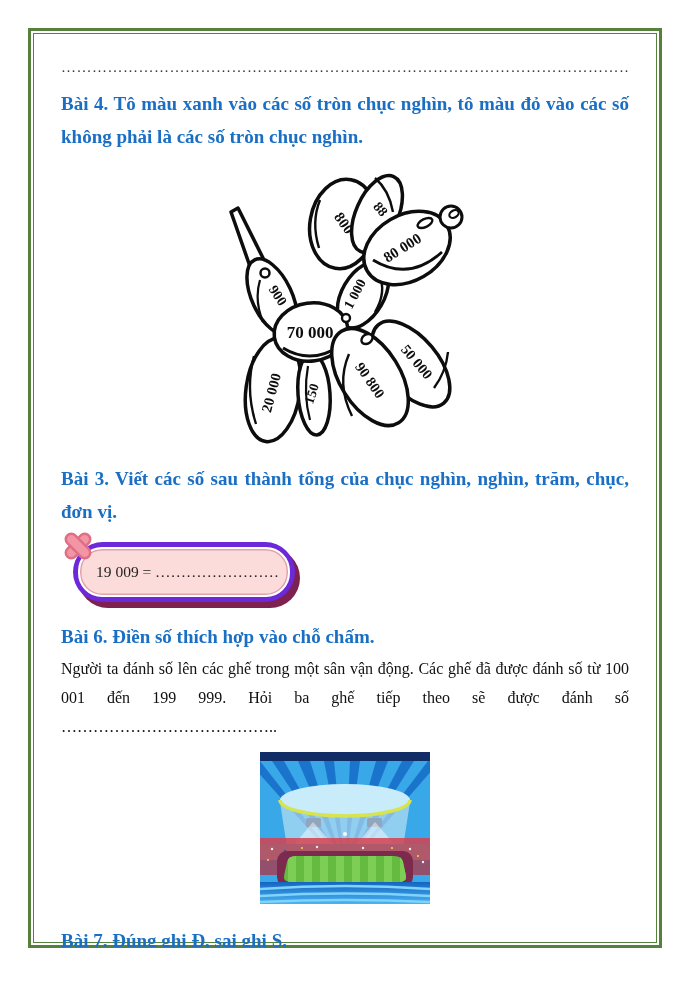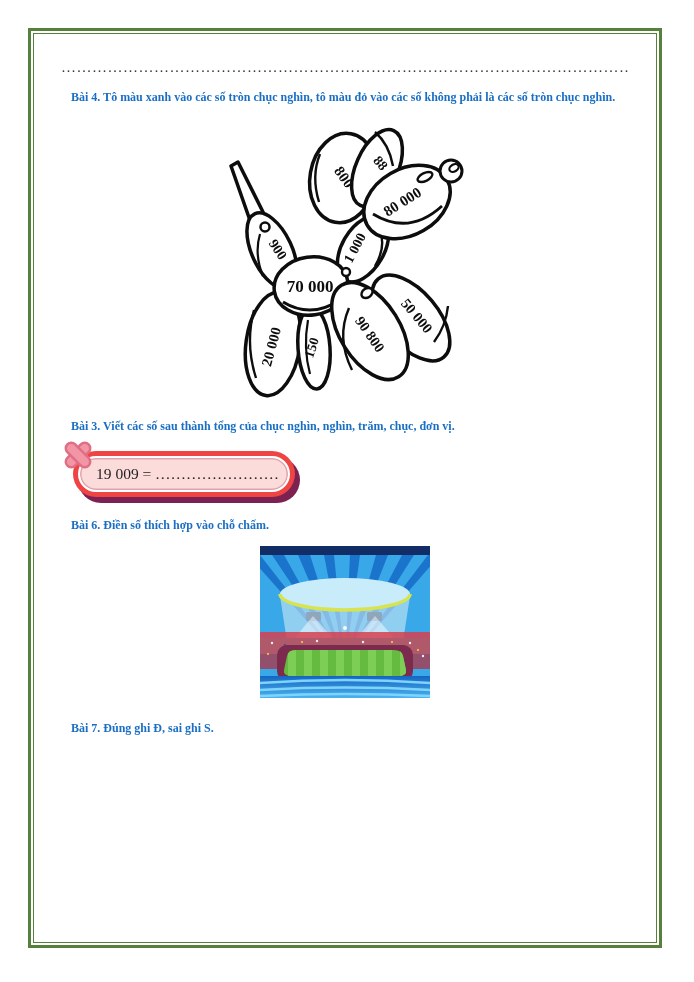--- a/index.html
+++ b/index.html
@@ -17,33 +17,33 @@
   }
   .content{
     position:absolute;left:29px;top:29px;width:632px;height:918px;
     box-sizing:border-box;padding:30px 32px 0 32px;overflow:hidden;
   }
   .top-dots{
     white-space:nowrap;overflow:hidden;color:#3a3a3a;
     font-size:15px;letter-spacing:0.5px;height:22px;
   }
   .ex-title{
-    color:#1a6fc4;font-weight:bold;font-size:12px;line-height:1.75;
-    text-align:justify;margin-top:6px;margin-left:10px;
+    color:#1a6fc4;font-weight:bold;font-size:19px;line-height:1.75;
+    text-align:justify;margin-top:6px;
   }
   .body-text{
     font-size:16px;line-height:1.8;text-align:justify;margin-top:2px;color:#111;
   }
   .balloon-wrap{width:265px;margin:8px auto 4px auto;}
   .b5-row{display:flex;margin-left:12px;}
   .row-1{margin-top:14px;gap:18px;}
   .row-2{margin-top:24px;gap:24px;}
   .pill{
-    position:relative;height:46px;box-sizing:border-box;
-    background:#ef4444;border-radius:30px;padding:5px;
+    position:relative;height:60px;box-sizing:border-box;
+    background:#6d28d9;border-radius:30px;padding:5px;
     box-shadow:5px 6px 0 #7c2150;
   }
   .pill-inner{
     height:100%;box-sizing:border-box;border-radius:24px;
     background:#fcdcda;border:2px solid #ffffff;
     box-shadow:inset 0 0 0 1.5px #dfa3ab;
     display:flex;align-items:center;padding-left:16px;
     font-size:15.5px;color:#222;white-space:nowrap;overflow:hidden;
   }
   .p1{width:222px;} .p2{width:303px;} .p3{width:272px;} .p4{width:246px;}
@@ -152,20 +152,21 @@
         <g transform="rotate(45)" fill="#f295a5" stroke="#e06e84" stroke-width="2.5">
           <rect x="-5.5" y="-15" width="11" height="30" rx="5.5"></rect>
           <rect x="-15" y="-5.5" width="30" height="11" rx="5.5"></rect>
         </g>
       </svg>
     </div>
   </div>
 
 
   <div class="ex-title mt-b6">Bài 6. Điền số thích hợp vào chỗ chấm.</div>
+  <div class="body-text">Người ta đánh số lên các ghế trong một sân vận động. Các ghế đã được đánh số từ 100 001 đến 199 999. Hỏi ba ghế tiếp theo sẽ được đánh số …………………………………..</div>
 
   <div class="stadium-wrap">
     <svg width="170" height="152" viewBox="0 0 170 152">
       <defs>
         <linearGradient id="wall" x1="0" y1="0" x2="0" y2="1">
           <stop offset="0" stop-color="#1565c0"></stop>
             <stop offset="1" stop-color="#4ab3ef"></stop>
         </linearGradient>
         <clipPath id="fieldClip">
           <path d="M36,104 L134,104 Q142,104 143,110 L146,124 Q147,130 138,130 L32,130 Q23,130 24,124 L27,110 Q28,104 36,104 Z"></path>

